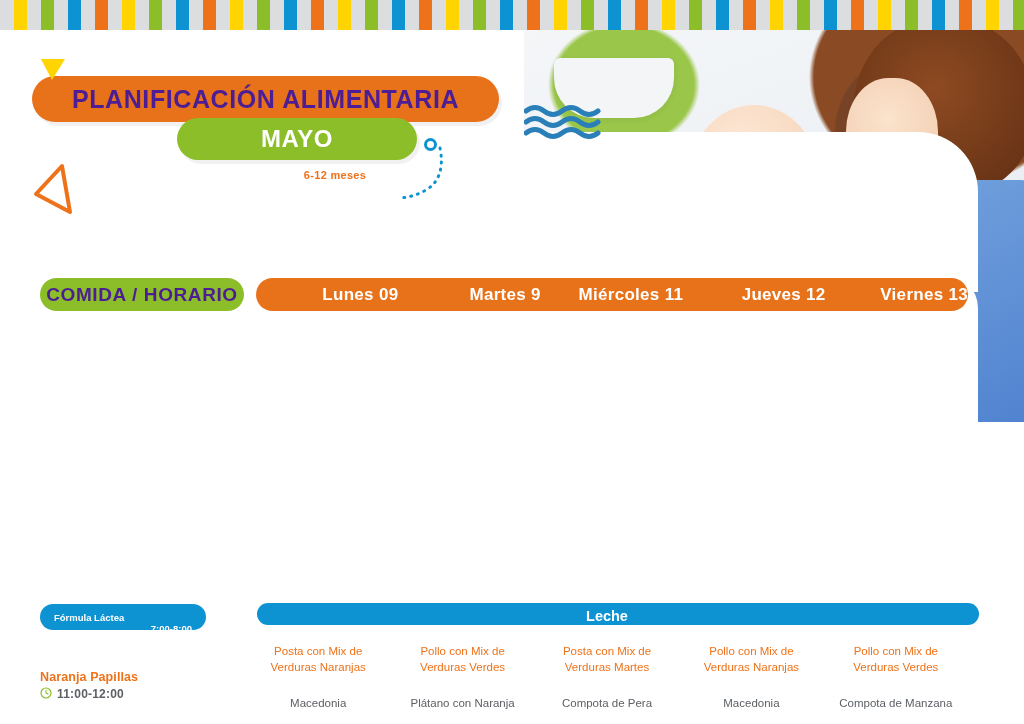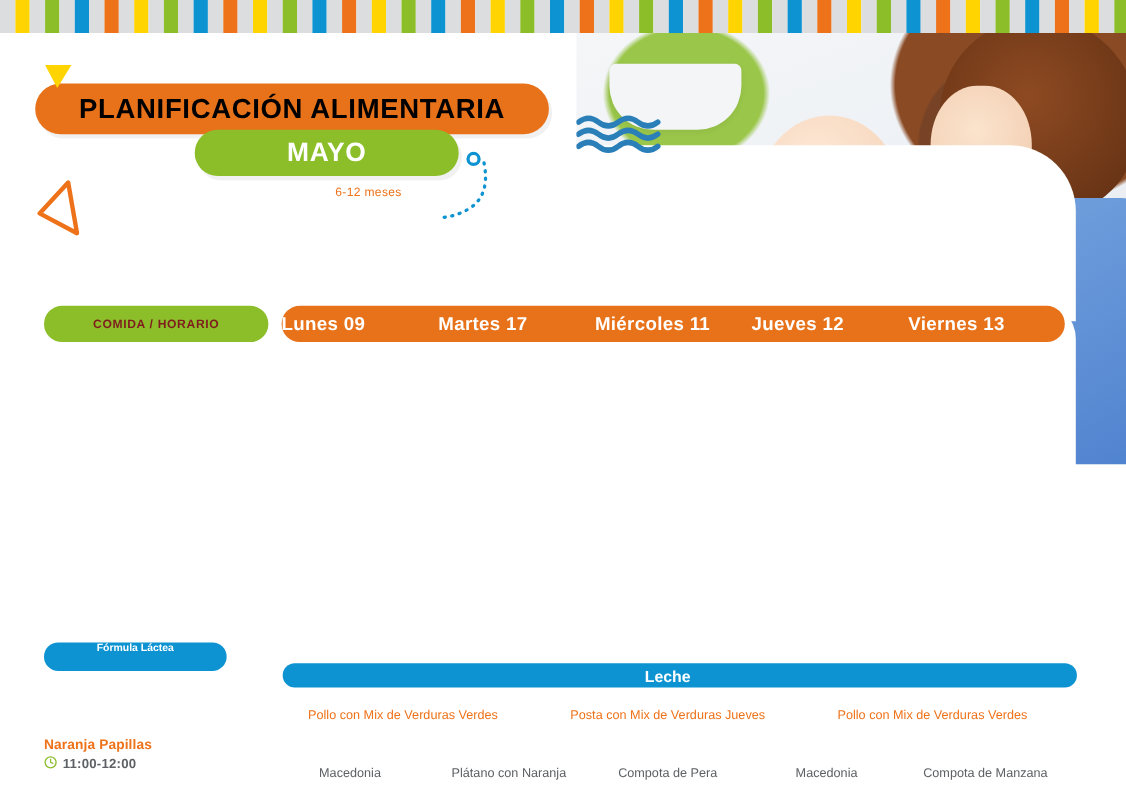--- a/index.html
+++ b/index.html
@@ -106,53 +106,53 @@
   .deco-dotted-arc{ position:absolute; left:396px; top:146px; z-index:15; }
 
   
   .pill-title{
     position:absolute; left:32px; top:76px; width:467px; height:46px;
     background:#e8721a; border-radius:23px; z-index:20;
     display:flex; align-items:center; justify-content:center;
     box-shadow:3px 4px 0 rgba(0,0,0,.055);
   }
   .pill-title span{
-    color:#000000; font-size:25px; font-weight:bold; letter-spacing:.6px;
+    color:#4c1d95; font-size:25px; font-weight:bold; letter-spacing:.6px;
   }
   .pill-month{
     position:absolute; left:177px; top:118px; width:240px; height:42px;
     background:#8cbe2a; border-radius:21px; z-index:21;
     display:flex; align-items:center; justify-content:center;
     box-shadow:3px 4px 0 rgba(0,0,0,.055);
   }
   .pill-month span{ color:#fff; font-size:24px; font-weight:bold; letter-spacing:.6px; }
 
   .brand{
     position:absolute; left:250px; top:166px; width:170px; z-index:20; text-align:center;
   }
   .brand-name{ color:#ee7219; font-size:30px; font-weight:bold; letter-spacing:.5px; line-height:1; }
-  .brand-age{ color:#ee7219; font-size:11px; font-weight:normal; margin-top:3px; letter-spacing:.3px; }
+  .brand-age{ color:#ee7219; font-size:11px; font-weight:bold; margin-top:3px; letter-spacing:.3px; }
 
   
   .table-wrap{ position:absolute; left:0; top:272px; width:1024px; z-index:18; }
 
   .hdr-meal{
     position:absolute; left:40px; top:278px; width:204px; height:33px;
     background:#8cbe2a; border-radius:17px; z-index:20;
     display:flex; align-items:center; justify-content:center;
   }
-  .hdr-meal span{ color:#7f1d1d; font-size:11px; font-weight:bold; letter-spacing:.6px; }
+  .hdr-meal span{ color:#4c1d95; font-size:19px; font-weight:bold; letter-spacing:.6px; }
 
   .hdr-days{
     position:absolute; left:256px; top:278px; width:712px; height:33px;
     background:#e8721a; border-radius:17px; z-index:20;
     display:flex; align-items:center;
   }
   .hdr-days .day{
-    flex:1 1 0; text-align:left; color:#fff;
+    flex:1 1 0; text-align:right; color:#fff;
     font-size:17px; font-weight:bold; letter-spacing:.3px;
   }
 
   
   .chip{
     position:absolute; left:40px; width:166px; height:26px;
     background:#0d93d2; border-radius:13px; z-index:20;
     display:flex; align-items:center; justify-content:space-between;
     padding:0 14px;
   }
@@ -314,43 +314,49 @@
 
 <div class="pill-month">
   <span>MAYO</span>
 </div>
 
 <div class="brand">
   <div class="brand-age">6-12 meses</div>
 </div>
 
 <div class="table-wrap" id="table-root">
-    <div class="chip" style="top: 312px; flex-direction: column;">
+    <div class="chip" style="top: 332px;">
       <span class="chip-label">Fórmula Láctea</span>
       <span class="chip-time">7:00-8:00</span>
     </div>
     <div class="leche-bar" style="top: 331px;">
       <span>Leche</span>
     </div>
     <div class="meal-block" style="top: 398px;">
       <div class="meal-title">Naranja Papillas</div>
       <div class="meal-time-row">
         <svg width="12" height="12" viewBox="0 0 24 24">
           <circle cx="12" cy="12" r="10" stroke="#8cbe2a" stroke-width="2.4" fill="none"></circle>
           <path d="M12 6.5 V12 L16 14" stroke="#8cbe2a" stroke-width="2.2" fill="none" stroke-linecap="round"></path>
         </svg>
         <span class="meal-time">11:00-12:00</span>
       </div>
     </div>
     <div class="food-row" style="top: 372px;">
       <div class="food-cell">
+        <div class="food-main">Posta con Mix de Verduras Naranjas</div>
+      </div>
+      <div class="food-cell">
         <div class="food-main">Pollo con Mix de Verduras Verdes</div>
       </div>
       <div class="food-cell">
-        <div class="food-main">Posta con Mix de Verduras Jueves</div>
+        <div class="food-main">Posta con Mix de Verduras Martes</div>
+      </div>
+      <div class="food-cell">
+        <div class="food-main">Pollo con Mix de Verduras Naranjas</div>
       </div>
       <div class="food-cell">
         <div class="food-main">Pollo con Mix de Verduras Verdes</div>
       </div>
     </div>
     <div class="food-row" style="top: 424px;">
       <div class="food-cell">
         <div class="food-sub">Macedonia</div>
       </div>
       <div class="food-cell">
@@ -366,17 +372,17 @@
         <div class="food-sub">Compota de Manzana</div>
       </div>
     </div>
   </div>
 
 <div class="hdr-meal">
   <span>COMIDA / HORARIO</span>
 </div>
 <div class="hdr-days" id="hdr-days">
     <div class="day">Lunes 09</div>
-    <div class="day">Martes 17</div>
+    <div class="day">Martes 9</div>
     <div class="day">Miércoles 11</div>
     <div class="day">Jueves 12</div>
     <div class="day">Viernes 13</div>
   </div>
 
 </body></html>

